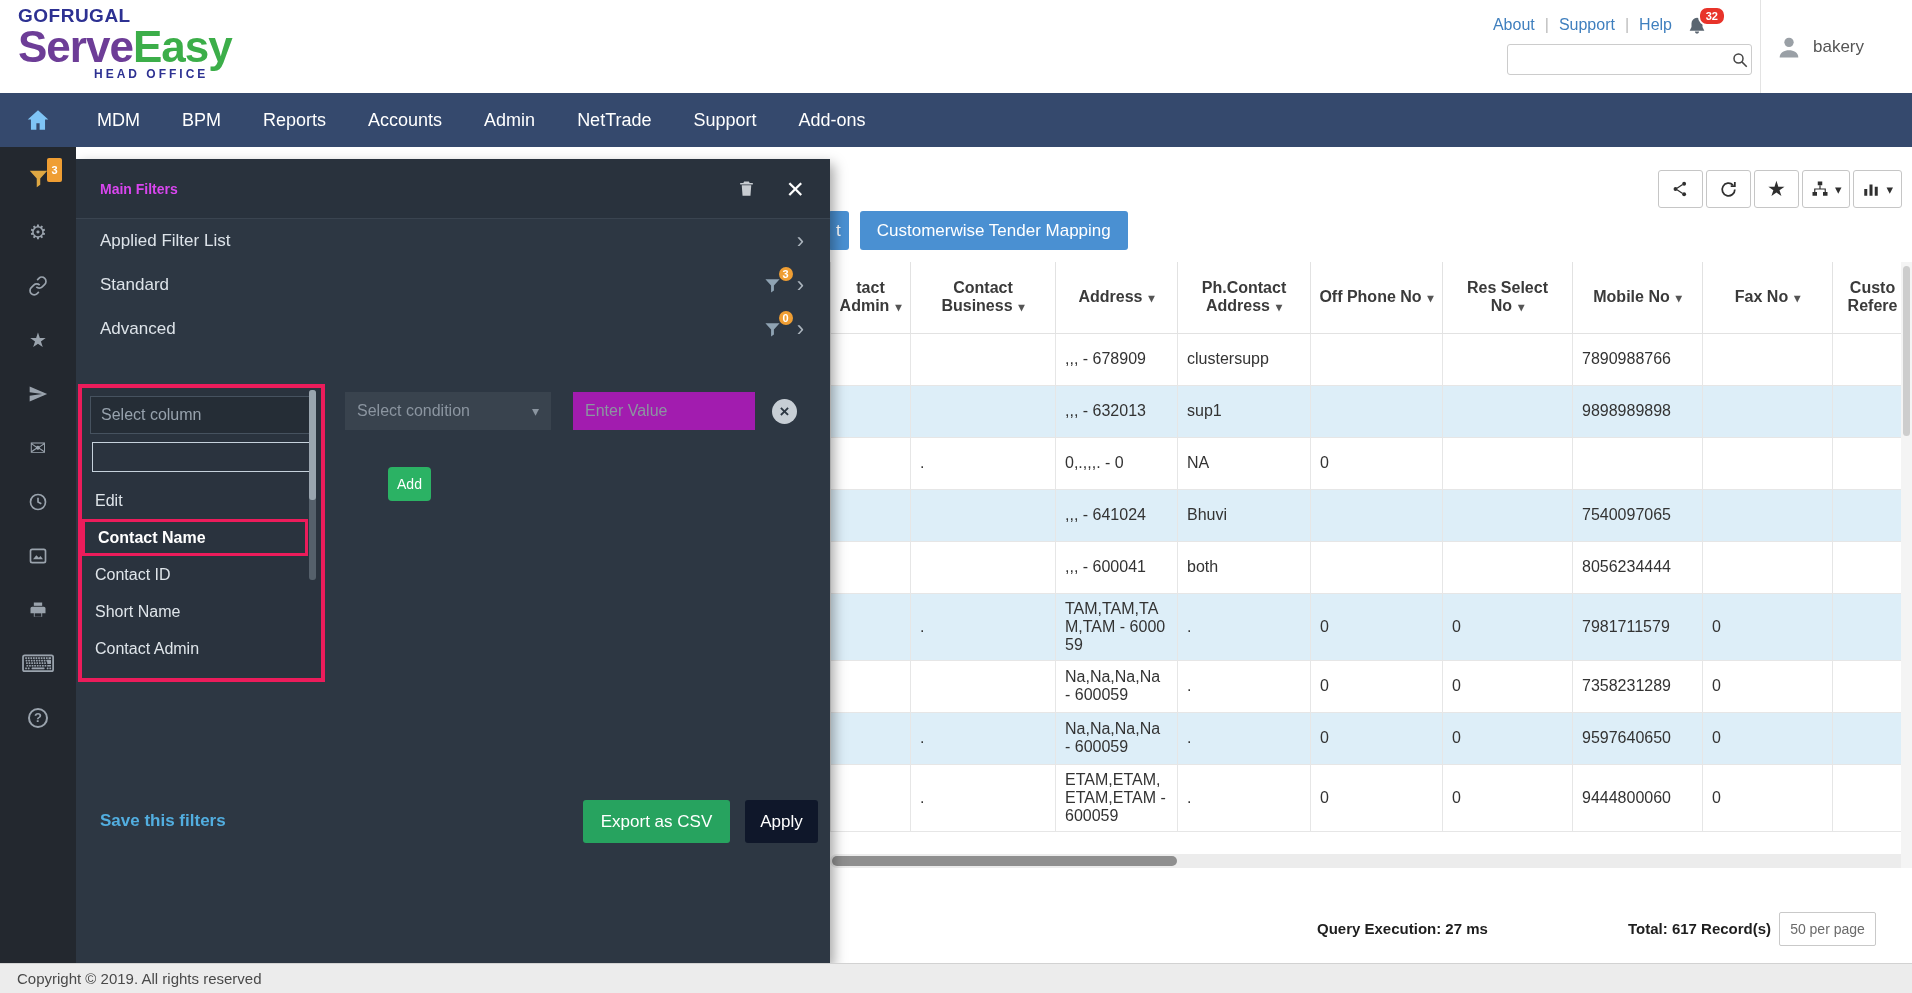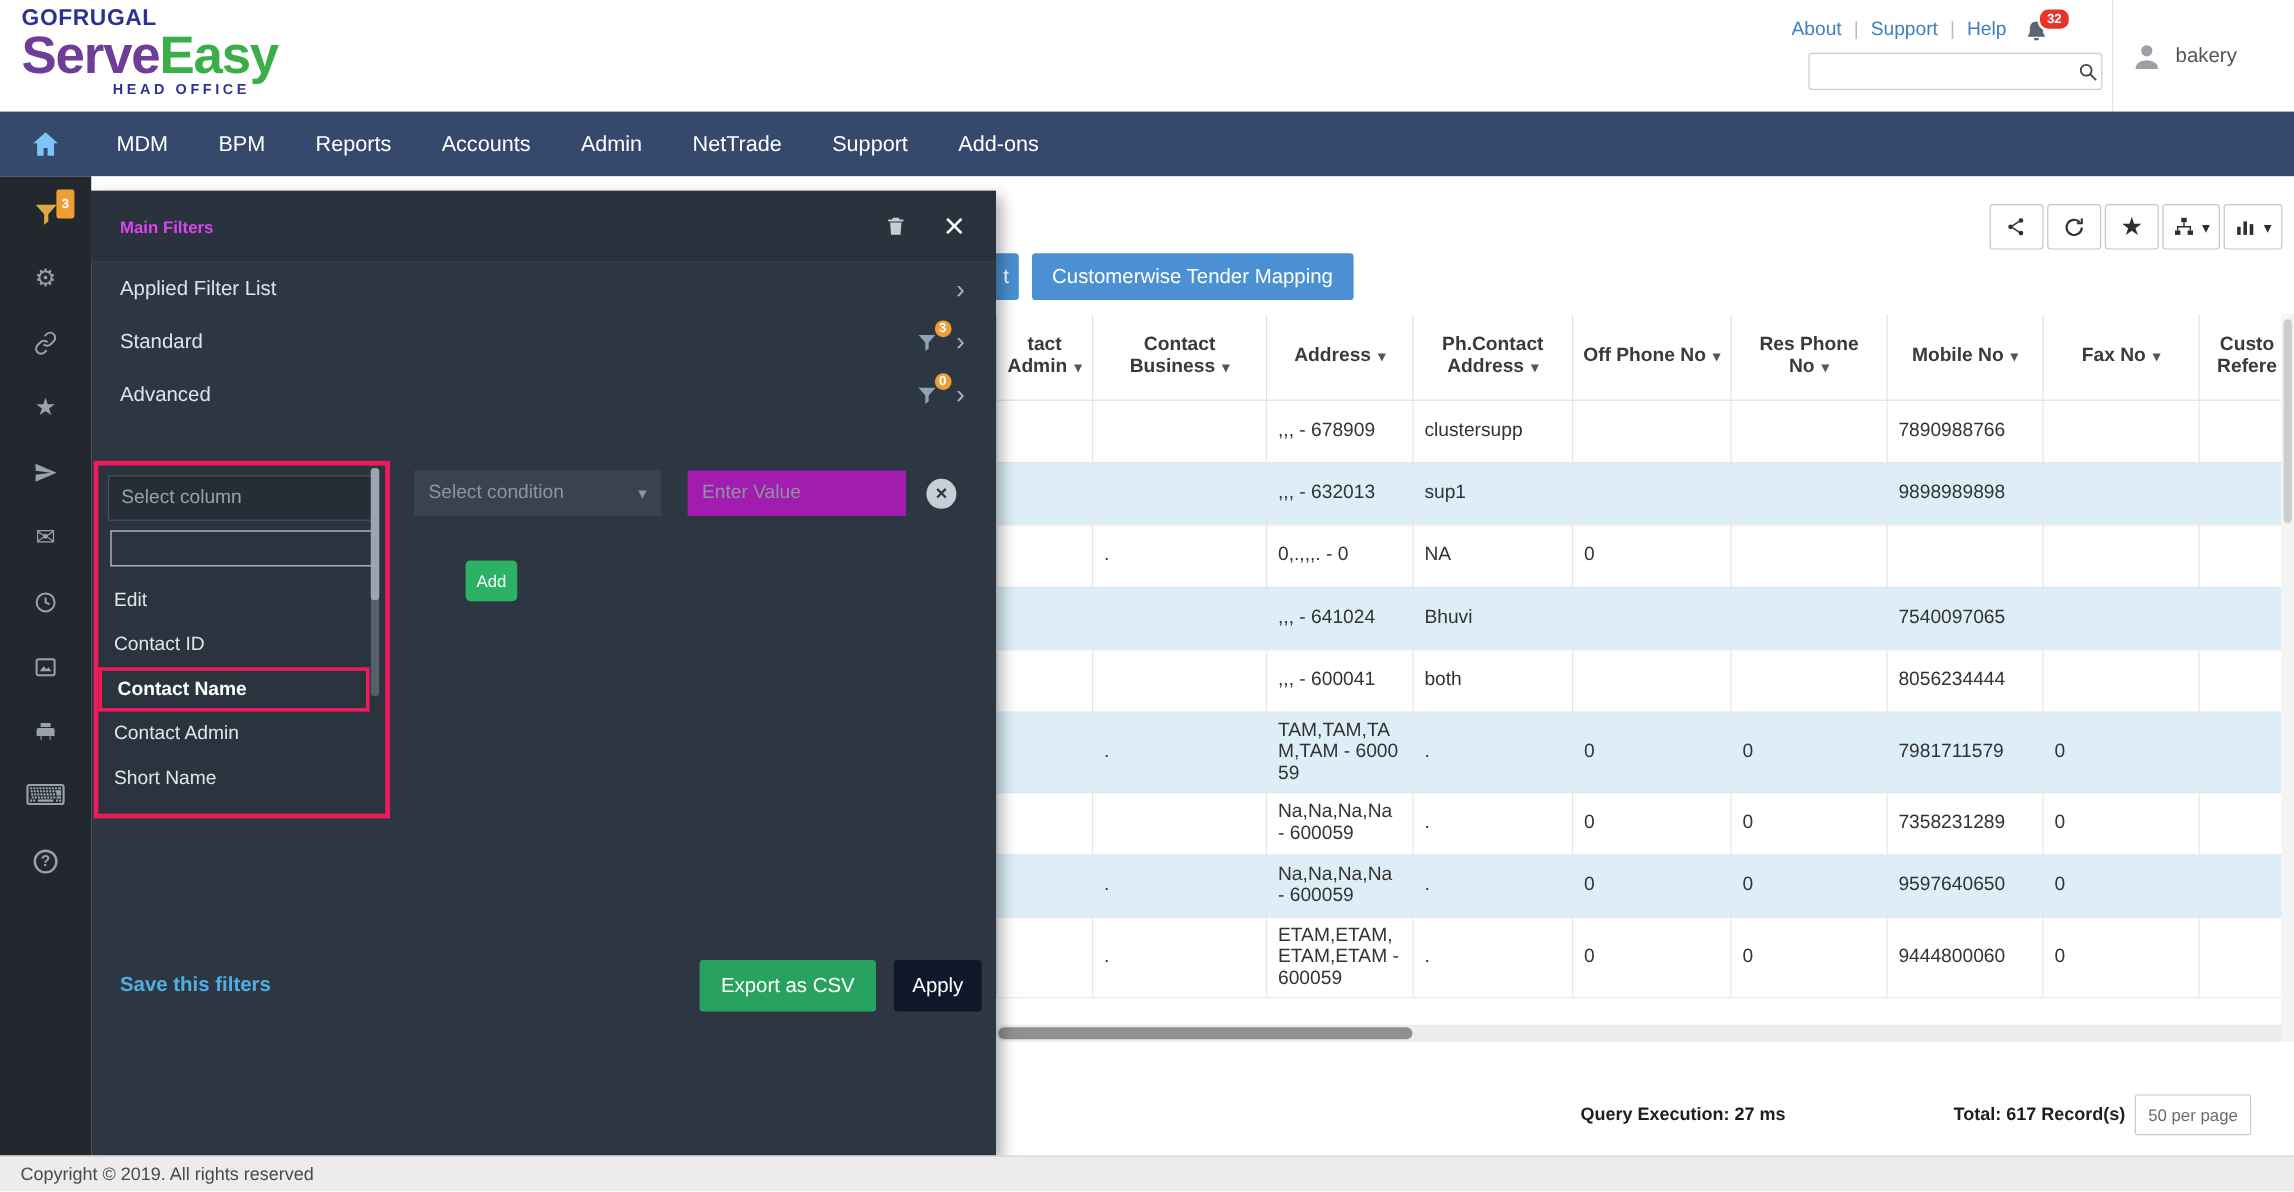--- a/index.html
+++ b/index.html
@@ -292,21 +292,21 @@
           <col style="width:130px">
           <col style="width:80px">
       </colgroup>
       <thead>
           <tr>
             <th><span>tact Admin</span><span class="caret">▾</span></th>
             <th><span>Contact Business</span><span class="caret">▾</span></th>
             <th><span>Address</span><span class="caret">▾</span></th>
             <th><span>Ph.Contact Address</span><span class="caret">▾</span></th>
             <th><span>Off Phone No</span><span class="caret">▾</span></th>
-            <th><span>Res Phone No</span><span class="caret">▾</span></th>
+            <th><span>Res Select No</span><span class="caret">▾</span></th>
             <th><span>Mobile No</span><span class="caret">▾</span></th>
             <th><span>Fax No</span><span class="caret">▾</span></th>
             <th><span>Custo Refere</span></th>
           </tr>
         </thead>
       <tbody>
           <tr>
             <td></td>
             <td></td>
             <td class="addr">,,, - 678909</td>
@@ -463,24 +463,24 @@
           <span class="chev">›</span>
         </span>
       </div>
     </div>
 
   <div class="red-box">
     <div class="sel-col">Select column</div>
     <input class="col-search" type="text" value="" style="">
     <div class="options">
         <div class="option">Edit</div>
+        <div class="option option-highlight">Contact Name</div>
         <div class="option">Contact ID</div>
-        <div class="option option-highlight">Contact Name</div>
+        <div class="option">Short Name</div>
         <div class="option">Contact Admin</div>
-        <div class="option">Short Name</div>
       </div>
     <div class="opt-scroll">
         <div class="opt-thumb"></div>
       </div>
   </div>
 
   <div class="sel-cond">
     <span>Select condition</span>
     <span class="chev-d">▾</span>
   </div>

